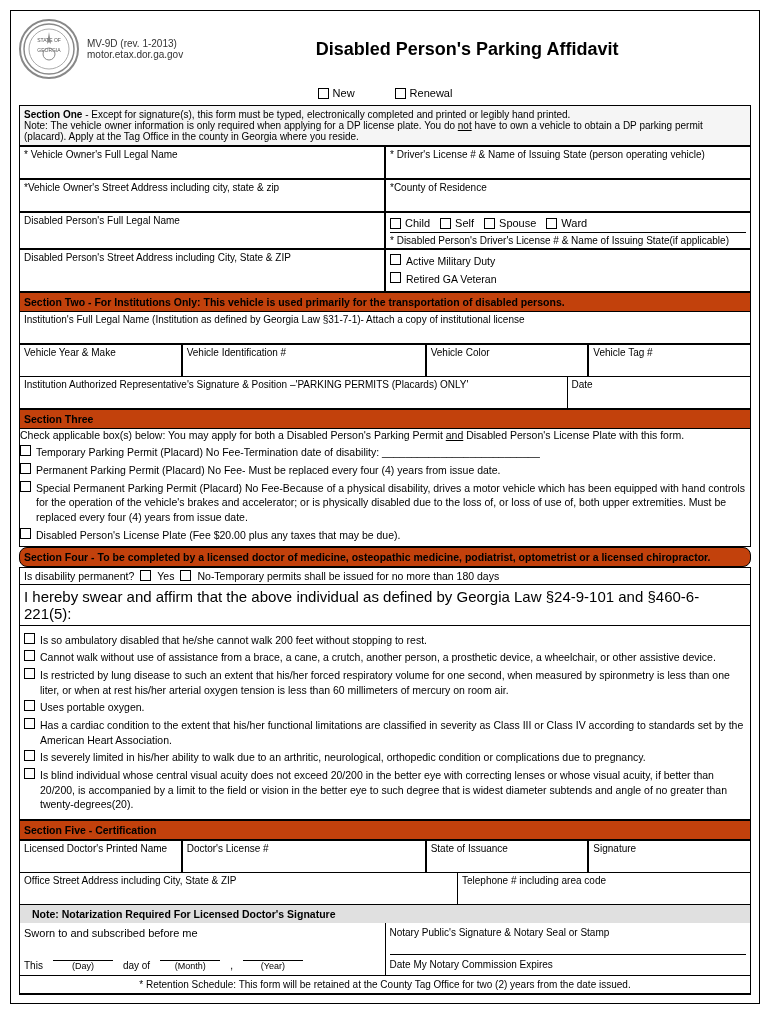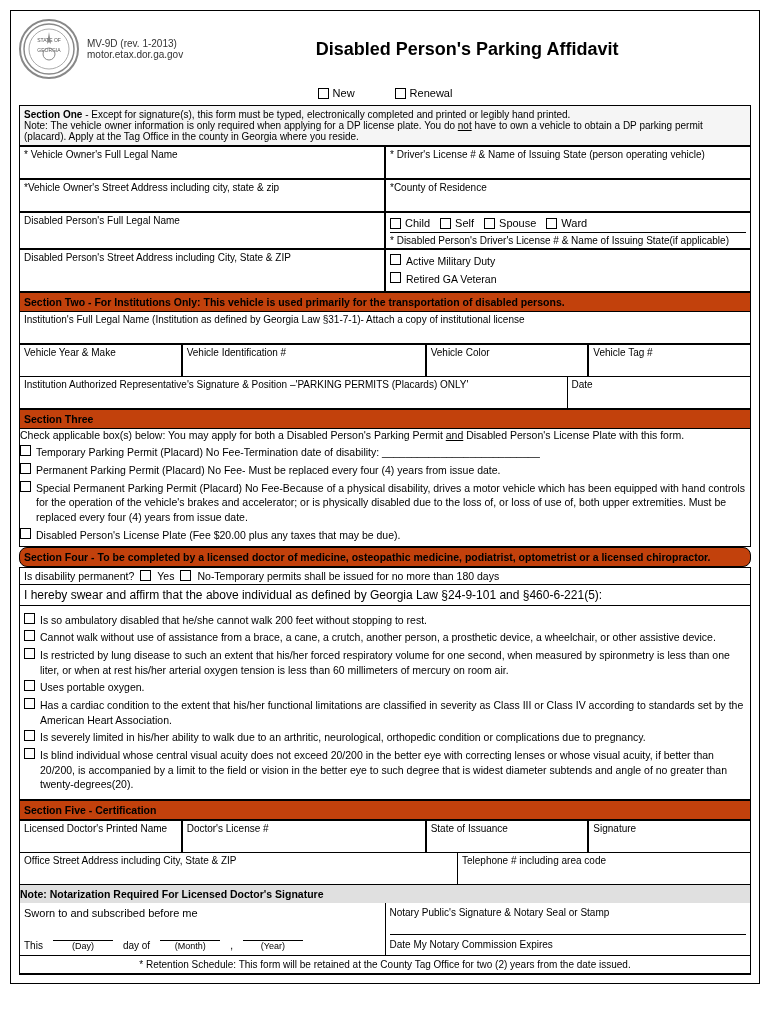--- a/index.html
+++ b/index.html
@@ -96,21 +96,21 @@
       margin: 3px 0;
       font-size: 10.5px;
       line-height: 1.4;
     }
     .notary-block {
       border: 1px solid #000;
     }
     .notary-header {
       background: #e0e0e0;
       font-weight: bold;
-      padding: 3px 0;
+      padding: 3px 12px;
       font-size: 10.5px;
     }
     .notary-inner {
       display: flex;
     }
     .notary-left {
       flex: 1;
       border-right: 1px solid #000;
       padding: 4px;
     }
@@ -173,21 +173,21 @@
       align-items: center;
       gap: 6px;
       padding: 2px 4px;
       border: 1px solid #000;
       font-size: 10.5px;
     }
     .affirm-text {
       border: 1px solid #000;
       border-top: none;
       padding: 3px 4px;
-      font-size: 12px;
+      font-size: 15px;
     }
     .section-block {
       border: 1px solid #000;
       border-top: none;
     }
   </style>
 </head>
 <body>
 
 <div class="page">

